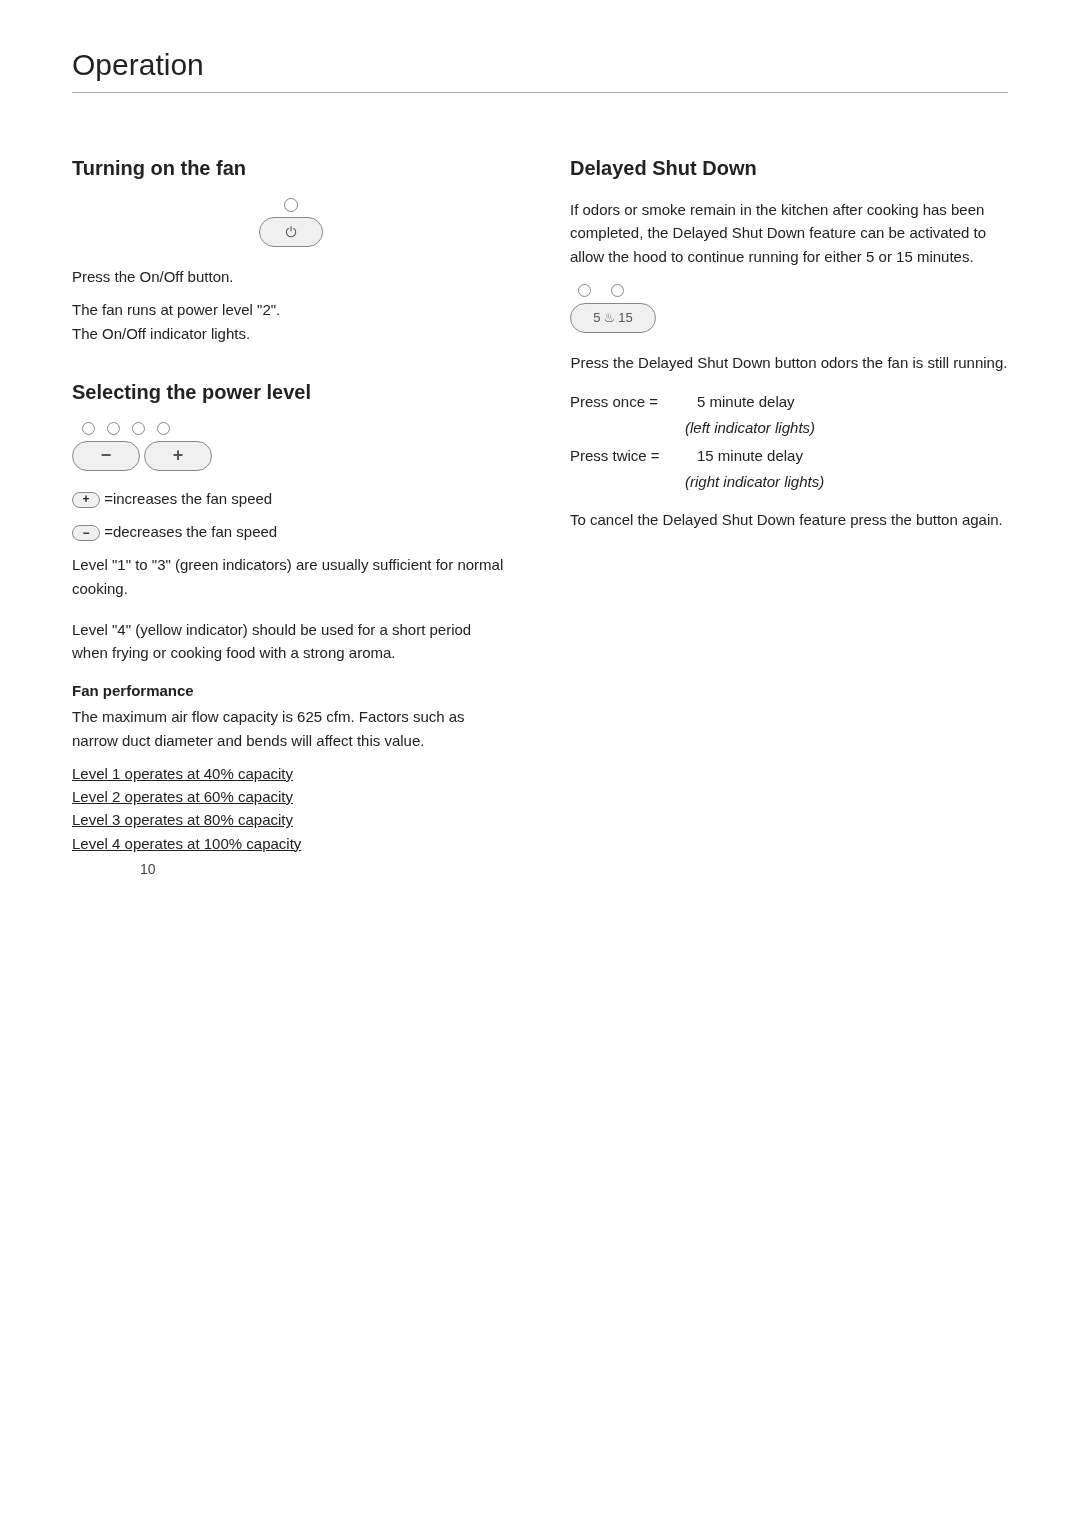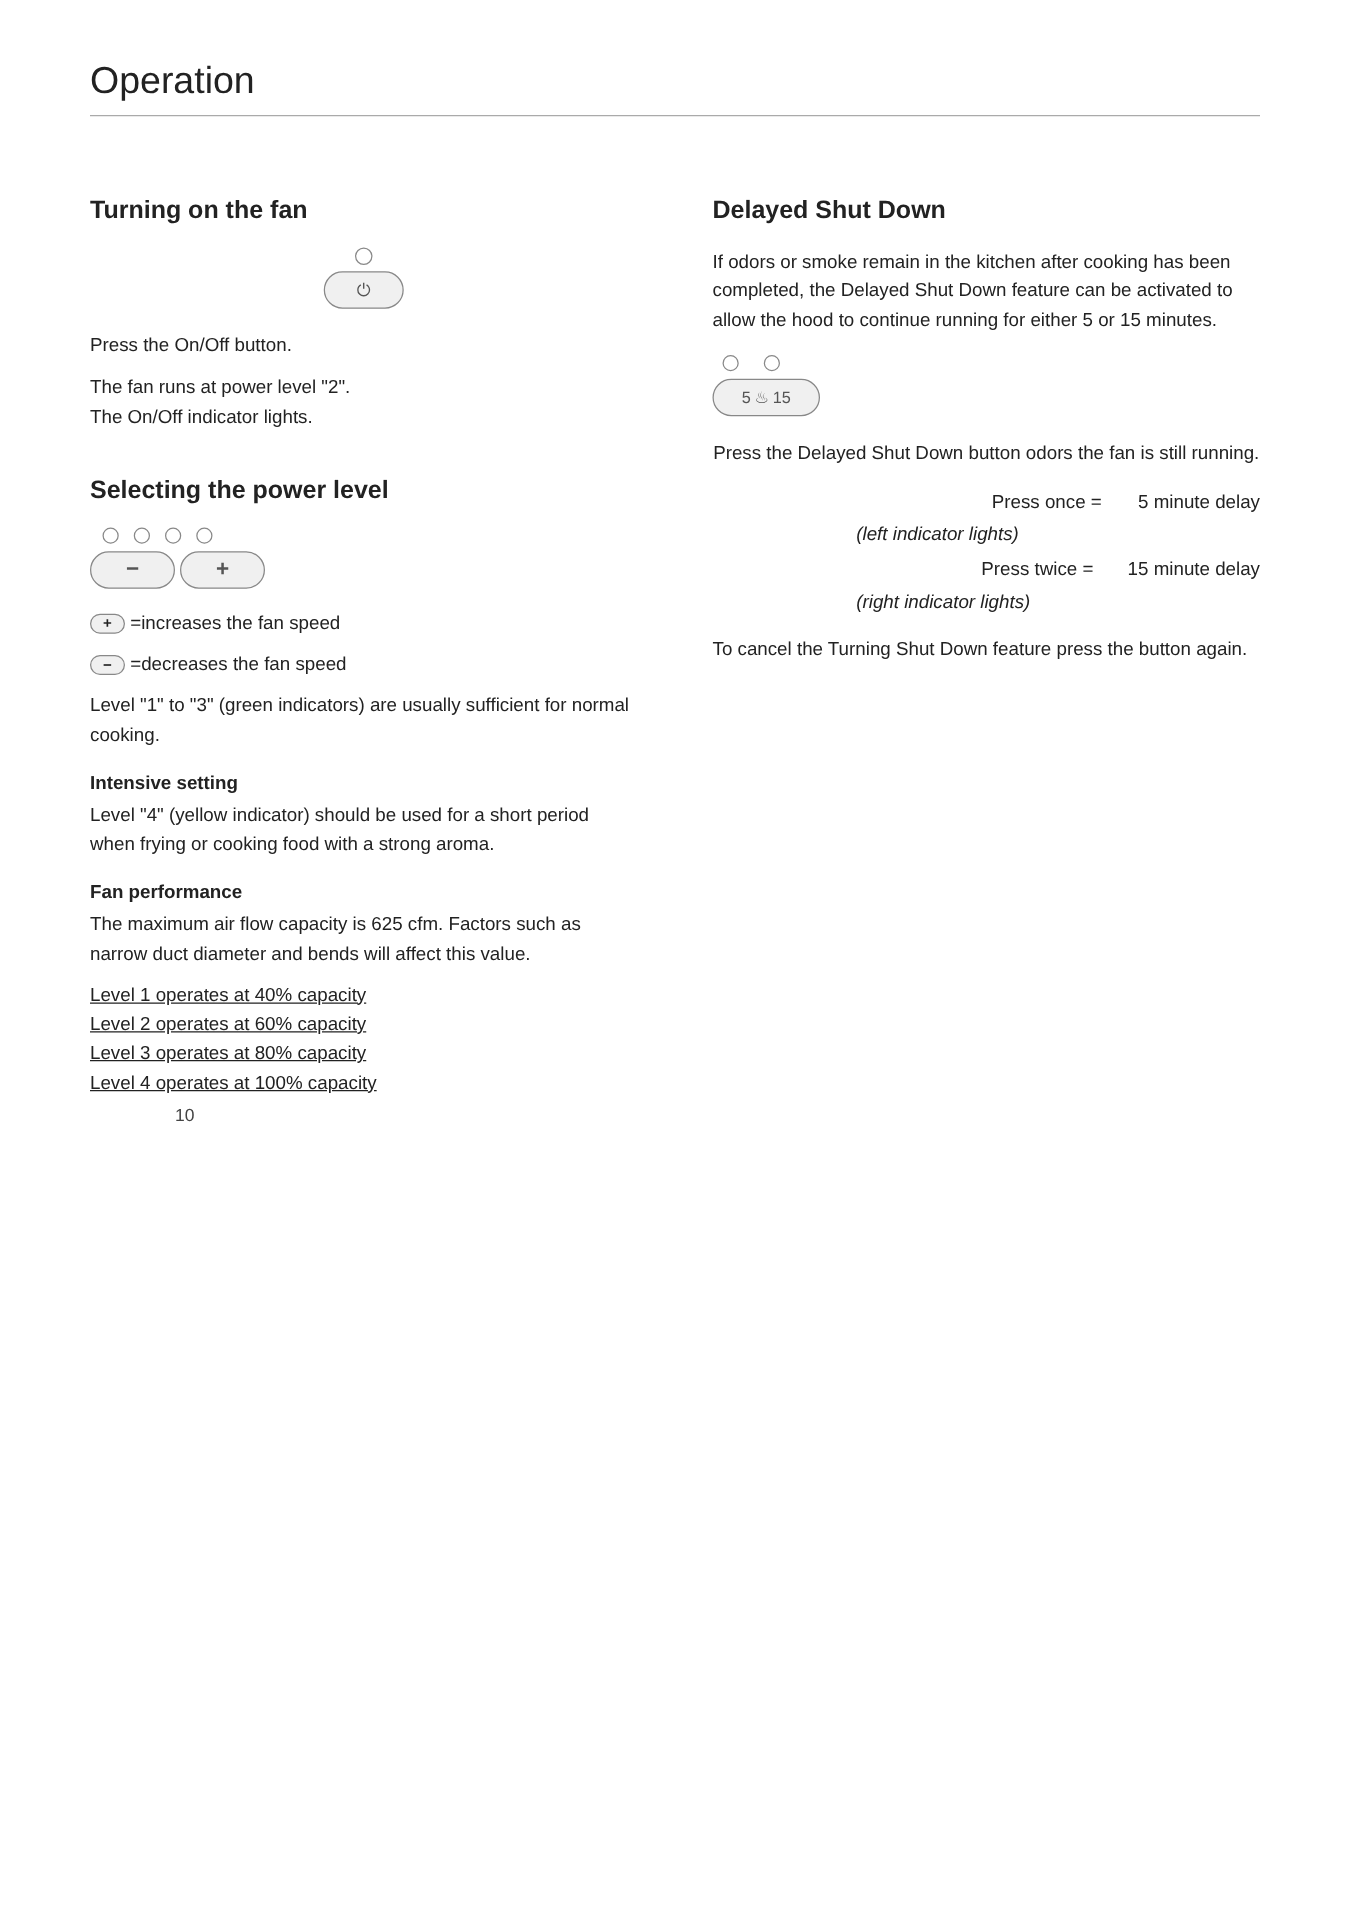--- a/index.html
+++ b/index.html
@@ -176,23 +176,22 @@
       gap: 2px;
     }
 
     .press-table {
       margin-bottom: 14px;
       line-height: 1.6;
     }
 
     .press-row {
       display: flex;
-      gap: 2px;
+      gap: 12px;
       margin-bottom: 2px;
-      justify-content: flex-end;
     }
 
     .press-label {
       min-width: 115px;
       font-size: 15px;
     }
 
     .press-value {
       font-size: 15px;
     }
@@ -296,21 +295,20 @@
       </p>
       <p class="body-text">
         <span class="inline-minus-btn">−</span>
         <span>=decreases the fan speed</span>
       </p>
 
       <p class="body-text" style="margin-top:10px;">Level "1" to "3" (green indicators) are usually sufficient for normal cooking.</p>
     </div>
 
     <div class="section" style="margin-top:18px;">
-      <div class="subsection-title">Intensive setting</div>
       <p class="body-text">Level "4" (yellow indicator) should be used for a short period when frying or cooking food with a strong aroma.</p>
     </div>
 
     <div class="section" style="margin-top:18px;">
       <div class="subsection-title">Fan performance</div>
       <p class="body-text">The maximum air flow capacity is 625 cfm. Factors such as narrow duct diameter and bends will affect this value.</p>
       <p class="body-text" style="margin-top:10px;text-decoration:underline;">Level 1 operates at 40% capacity<br>Level 2 operates at 60% capacity<br>Level 3 operates at 80% capacity<br>Level 4 operates at 100% capacity</p>
     </div>
 
   </div>
@@ -342,21 +340,21 @@
           <span class="press-value">5 minute delay</span>
         </div>
         <div class="indent-line">(left indicator lights)</div>
         <div class="press-row" style="margin-top:4px;">
           <span class="press-label">Press twice =</span>
           <span class="press-value">15 minute delay</span>
         </div>
         <div class="indent-line">(right indicator lights)</div>
       </div>
 
-      <p class="body-text" style="margin-top:14px;">To cancel the Turning Shut Down feature press the button again.</p>
+      <p class="body-text" style="margin-top:14px;">To cancel the Delayed Shut Down feature press the button again.</p>
     </div>
 
   </div>
 
 </div>
 
 <div style="position:relative; margin-top: 60px;">
   <span class="page-number">10</span>
 </div>
 

